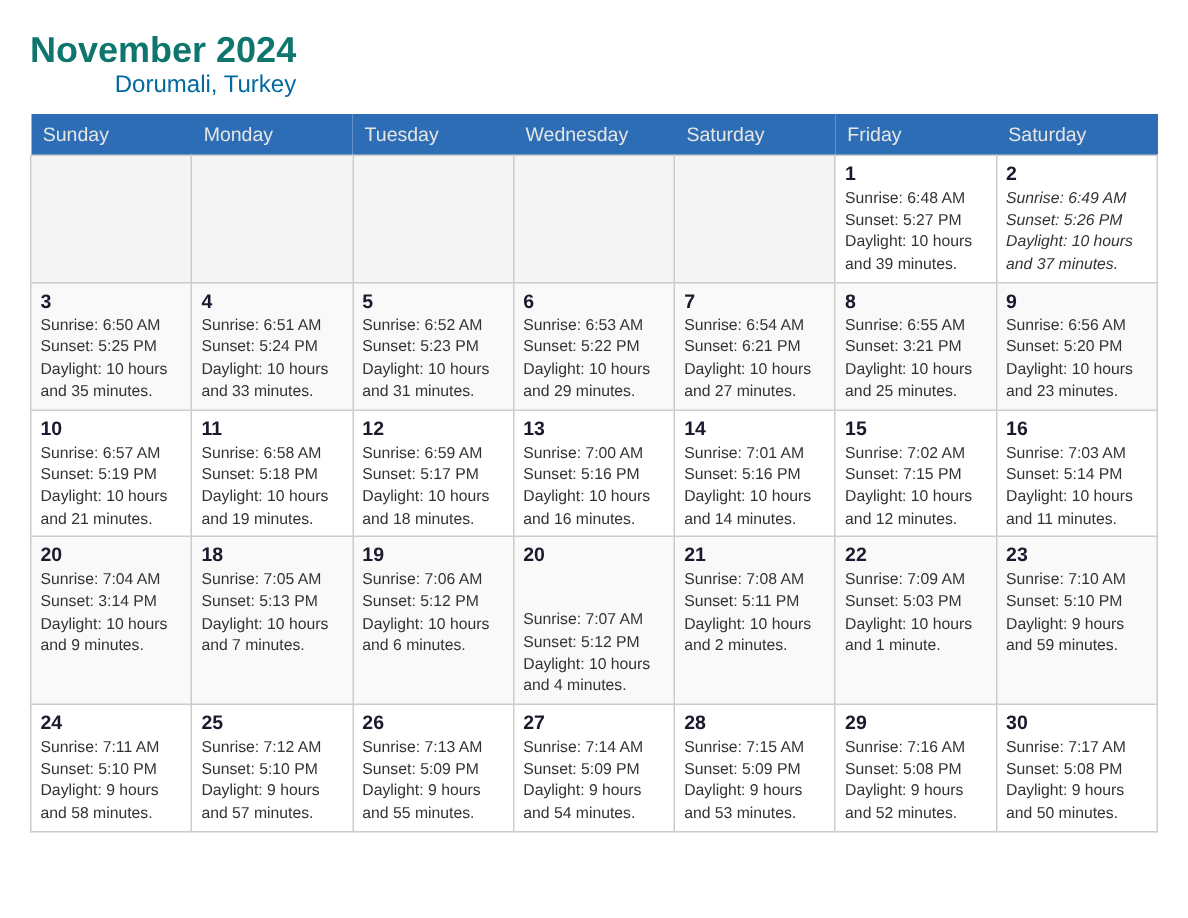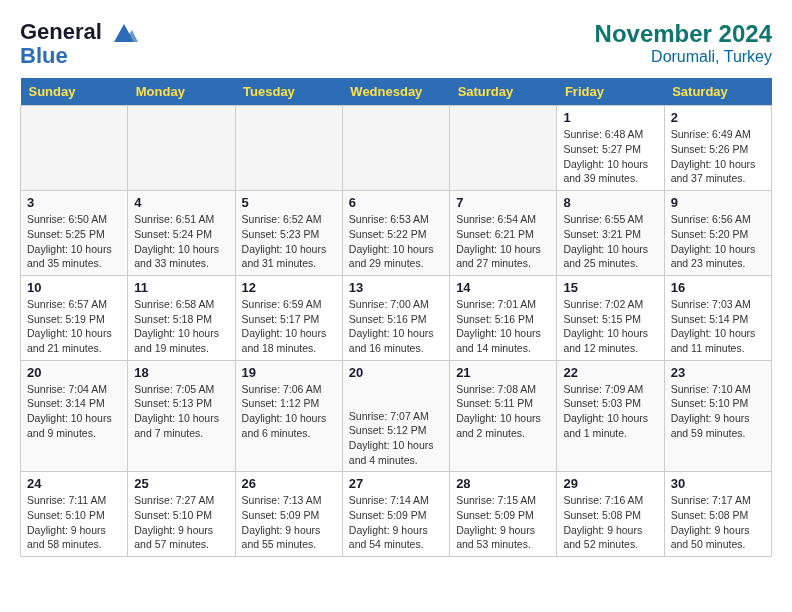--- a/index.html
+++ b/index.html
@@ -32,25 +32,25 @@
       font-size: 16px;
       color: #0369a1;
     }
     table {
       width: 100%;
       border-collapse: collapse;
       table-layout: fixed;
     }
     th {
       background-color: #2d6db5;
-      color: #fde047;
+      color: #e5e5e5;
       text-align: left;
       padding: 6px 8px;
       font-size: 13px;
-      font-weight: bold;
+      font-weight: normal;
     }
     td {
       border: 1px solid #ccc;
       vertical-align: top;
       padding: 4px 6px;
       font-size: 11px;
       height: 80px;
       background: #fff;
     }
     td.empty {
@@ -69,35 +69,20 @@
       line-height: 1.4;
     }
     tr:nth-child(even) td:not(.empty) {
       background: #f9f9f9;
     }
   </style>
 </head>
 <body>
 
 <div class="header">
-  <div class="logo">
-    <div>
-      <div style="display:flex;align-items:center;">
-        <div style="font-size:22px;font-weight:bold;color:#1a1a2e;line-height:1.1;">
-          <span style="color:#1a1a2e;">General</span>
-          <svg width="28" height="22" viewBox="0 0 28 22" style="vertical-align:middle;margin-left:2px;">
-            <polygon points="4,20 14,2 24,20" fill="#2d6db5"></polygon>
-            <polygon points="14,20 22,8 28,20" fill="#2d6db5" opacity="0.7"></polygon>
-          </svg>
-        </div>
-        <div></div>
-      </div>
-      <div style="font-size:22px;font-weight:bold;color:#2d6db5;line-height:1.1;">Blue</div>
-    </div>
-  </div>
   <div class="title-block">
     <div class="month-title">November 2024</div>
     <div class="location-subtitle">Dorumali, Turkey</div>
   </div>
 </div>
 
 <table>
   <thead>
     <tr>
     <th>Sunday</th>
@@ -117,21 +102,21 @@
         <td class="empty"></td>
         <td class="empty"></td>
         <td>
           <span class="day-num">1</span>
           <div class="day-info" style="white-space: pre-line;">Sunrise: 6:48 AM
 Sunset: 5:27 PM
 Daylight: 10 hours and 39 minutes.</div>
         </td>
         <td>
           <span class="day-num">2</span>
-          <div class="day-info" style="white-space: pre-line;">Sunrise: 6:49 AM
+          <div class="day-info" style="white-space: pre-line; font-style: italic;">Sunrise: 6:49 AM
 Sunset: 5:26 PM
 Daylight: 10 hours and 37 minutes.</div>
         </td>
       </tr>
       <tr>
         <td>
           <span class="day-num">3</span>
           <div class="day-info" style="white-space: pre-line;">Sunrise: 6:50 AM
 Sunset: 5:25 PM
 Daylight: 10 hours and 35 minutes.</div>
@@ -200,21 +185,21 @@
         </td>
         <td>
           <span class="day-num">14</span>
           <div class="day-info" style="white-space: pre-line;">Sunrise: 7:01 AM
 Sunset: 5:16 PM
 Daylight: 10 hours and 14 minutes.</div>
         </td>
         <td>
           <span class="day-num">15</span>
           <div class="day-info" style="white-space: pre-line;">Sunrise: 7:02 AM
-Sunset: 5:15 PM
+Sunset: 7:15 PM
 Daylight: 10 hours and 12 minutes.</div>
         </td>
         <td>
           <span class="day-num">16</span>
           <div class="day-info" style="white-space: pre-line;">Sunrise: 7:03 AM
 Sunset: 5:14 PM
 Daylight: 10 hours and 11 minutes.</div>
         </td>
       </tr>
       <tr>
@@ -226,21 +211,21 @@
         </td>
         <td>
           <span class="day-num">18</span>
           <div class="day-info" style="white-space: pre-line;">Sunrise: 7:05 AM
 Sunset: 5:13 PM
 Daylight: 10 hours and 7 minutes.</div>
         </td>
         <td>
           <span class="day-num">19</span>
           <div class="day-info" style="white-space: pre-line;">Sunrise: 7:06 AM
-Sunset: 1:12 PM
+Sunset: 5:12 PM
 Daylight: 10 hours and 6 minutes.</div>
         </td>
         <td>
           <span class="day-num">20</span>
           <div class="day-info" style="white-space: pre-line; margin-top: 29px;">Sunrise: 7:07 AM
 Sunset: 5:12 PM
 Daylight: 10 hours and 4 minutes.</div>
         </td>
         <td>
           <span class="day-num">21</span>
@@ -263,21 +248,21 @@
       </tr>
       <tr>
         <td>
           <span class="day-num">24</span>
           <div class="day-info" style="white-space: pre-line;">Sunrise: 7:11 AM
 Sunset: 5:10 PM
 Daylight: 9 hours and 58 minutes.</div>
         </td>
         <td>
           <span class="day-num">25</span>
-          <div class="day-info" style="white-space: pre-line;">Sunrise: 7:27 AM
+          <div class="day-info" style="white-space: pre-line;">Sunrise: 7:12 AM
 Sunset: 5:10 PM
 Daylight: 9 hours and 57 minutes.</div>
         </td>
         <td>
           <span class="day-num">26</span>
           <div class="day-info" style="white-space: pre-line;">Sunrise: 7:13 AM
 Sunset: 5:09 PM
 Daylight: 9 hours and 55 minutes.</div>
         </td>
         <td>

